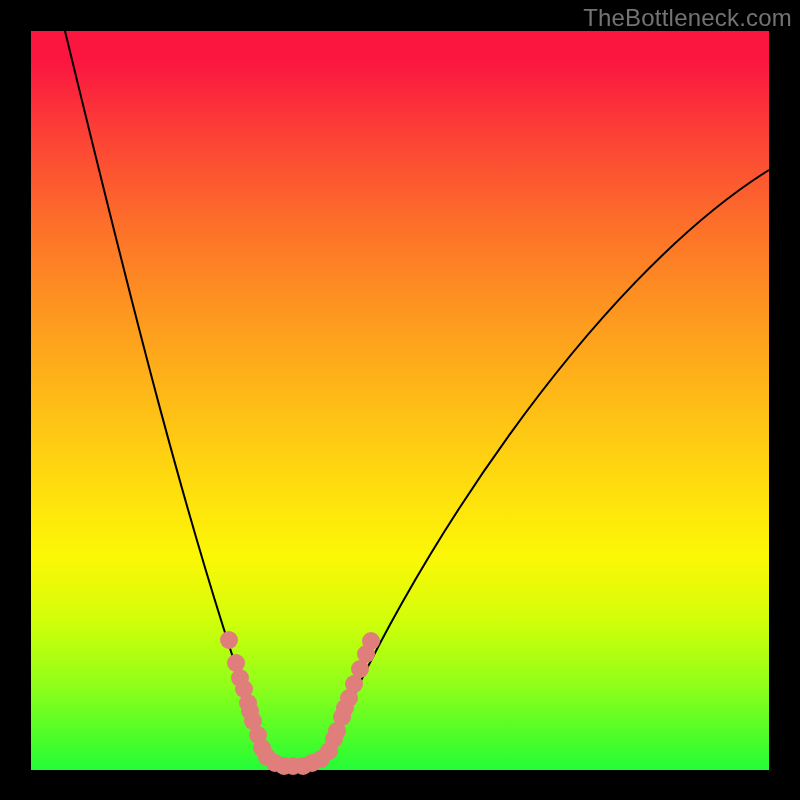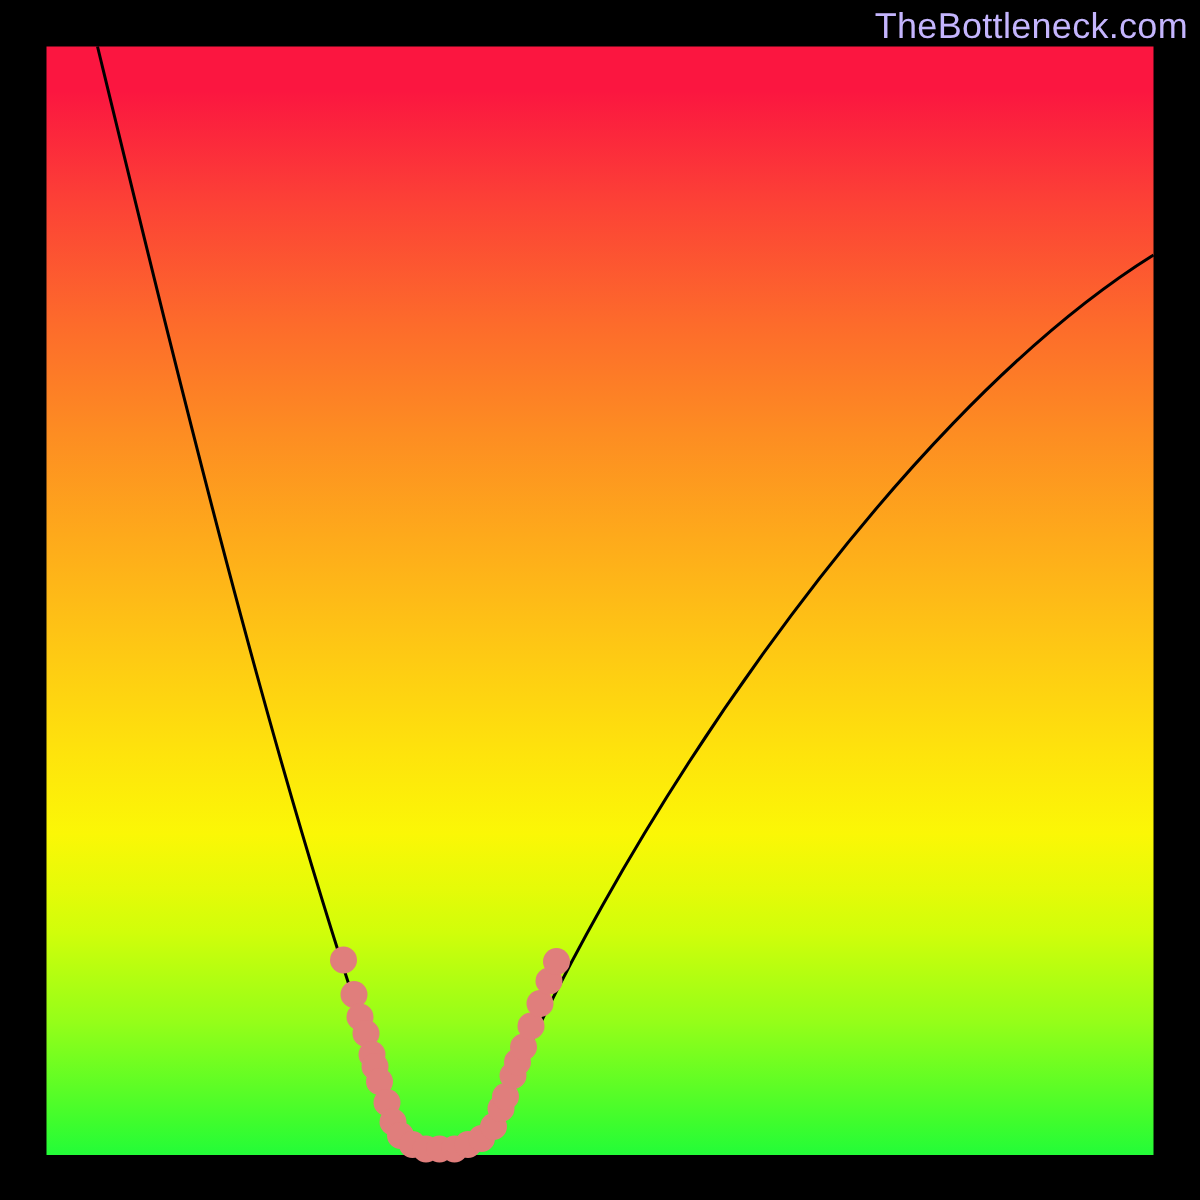--- a/index.html
+++ b/index.html
@@ -43,21 +43,21 @@
       #78fe1f 91%,
       #5cfd26 94%,
       #3ffd2d 97%,
       #23fc38 100%
     );
   }
   .watermark {
     position: absolute;
     top: 4px;
     right: 8px;
-    color: #c4b5fd;
+    color: #737373;
     font-size: 24px;
     font-weight: 400;
     letter-spacing: 0.2px;
     user-select: none;
   }
   svg.curve {
     position: absolute;
     left: 0;
     top: 0;
     width: 738px;

